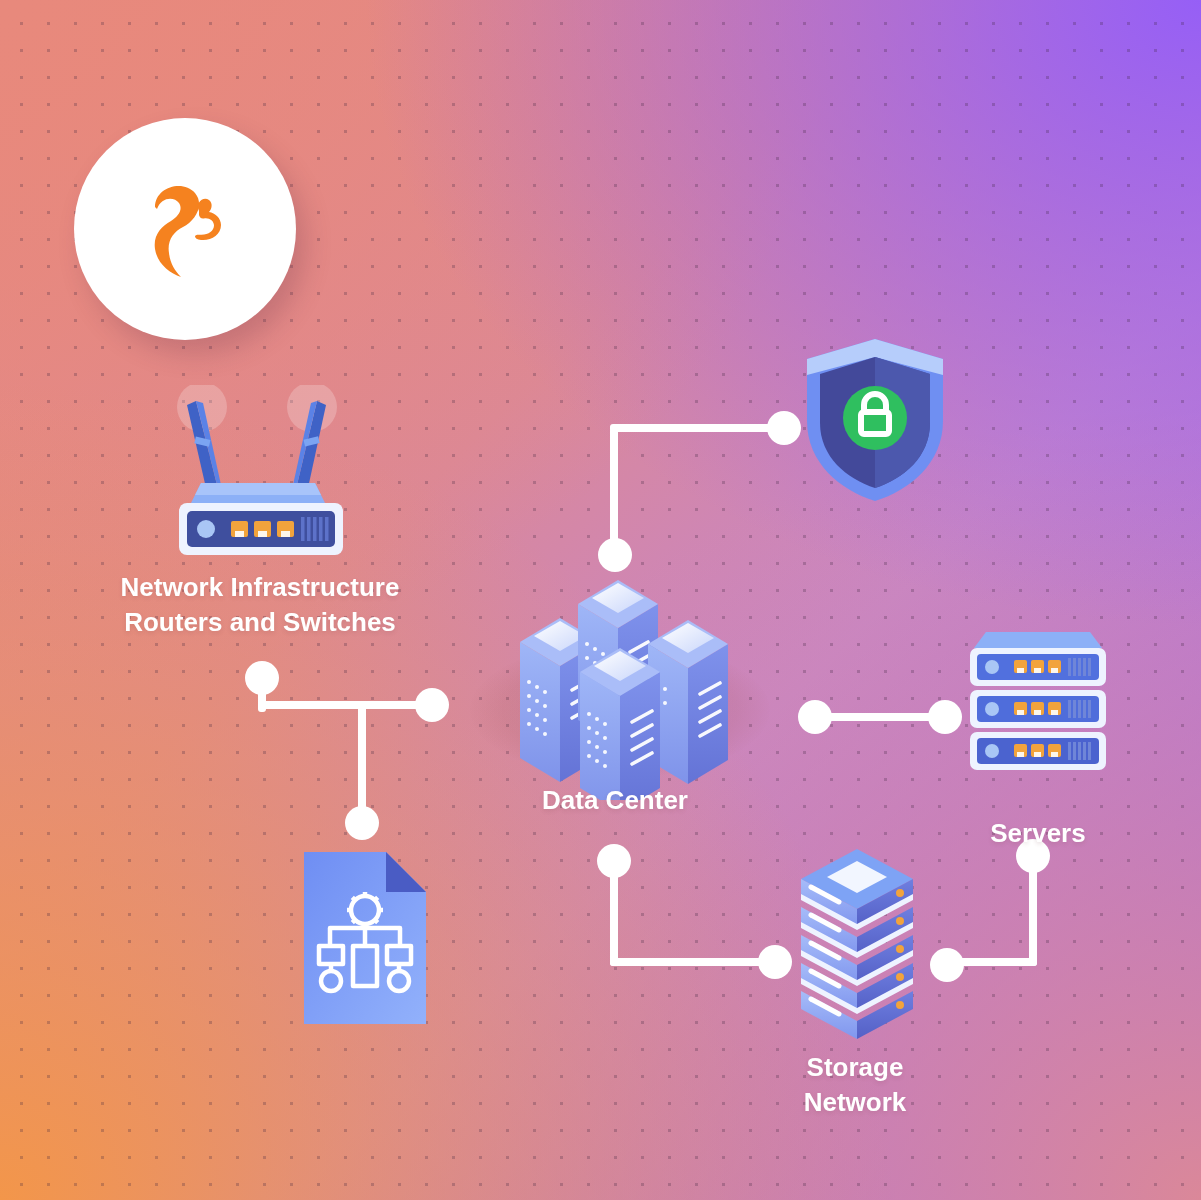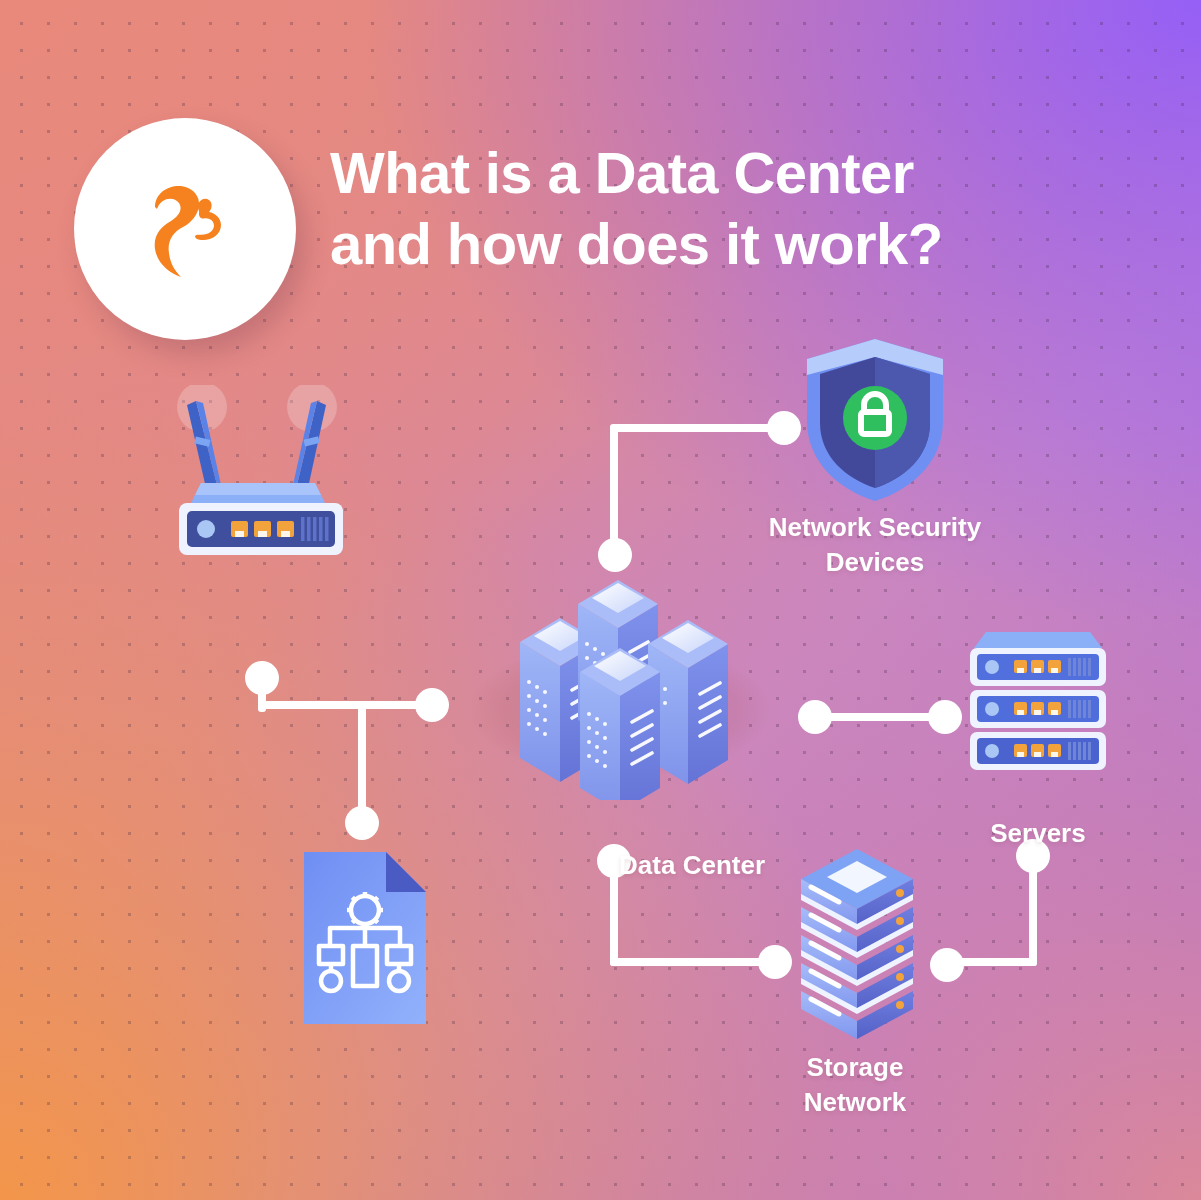--- a/index.html
+++ b/index.html
@@ -96,24 +96,20 @@
   <div class="logo-circle">
     <svg class="logo-mark" viewBox="0 0 120 120">
       <path d="M30 38 C30 18, 58 10, 70 24 C80 36, 70 52, 58 58 C48 63, 42 72, 44 84 C45 94, 50 102, 56 108
                C44 104, 32 94, 30 80 C28 66, 36 58, 46 52 C54 47, 58 40, 54 34 C49 27, 36 28, 32 40 Z" fill="#f5821f"></path>
       <path d="M74 42 C70 34, 78 27, 84 31 C88 34, 87 40, 84 43 C90 44, 96 49, 96 56
                C96 66, 86 72, 76 71 C72 70.6, 70 69, 70 67.5 C70 66, 72 65.6, 75 65.8
                C83 66.4, 89 62, 89 56.6 C89 51.6, 84 48.4, 79 49.4 C76 50, 74.5 48, 74 46 Z" fill="#f5821f"></path>
     </svg>
   </div>
 
-  <div class="title">
-    <span class="ln">What is a Data Center</span>
-    <span class="ln">and how does it work?</span>
-  </div>
 
   <div class="conn">
     <div class="conn-line" style="left:610px; top:428px; width:8px; height:126px;"></div>
     <div class="conn-line" style="left:610px; top:424px; width:172px; height:8px;"></div>
     <div class="conn-dot" style="left:598px; top:538px; width:34px; height:34px;"></div>
     <div class="conn-dot" style="left:767px; top:411px; width:34px; height:34px;"></div>
   </div>
 
   <div class="conn">
     <div class="conn-line" style="left:258px; top:686px; width:8px; height:26px;"></div>
@@ -175,36 +171,36 @@
       </g>
       <g fill="#5d72c9">
         <rect x="136" y="132" width="3.5" height="24"></rect>
           <rect x="142" y="132" width="3.5" height="24"></rect>
         <rect x="148" y="132" width="3.5" height="24"></rect>
           <rect x="154" y="132" width="3.5" height="24"></rect>
         <rect x="160" y="132" width="3.5" height="24"></rect>
       </g>
     </svg>
   </div>
+  <div class="label" style="left:60px; top:570px; width:400px;">Network Infrastructure
+Routers and Switches</div>
 
   <div class="icon" style="left:800px; top:335px; width:150px; height:170px;">
     <svg viewBox="0 0 150 170" width="150" height="170">
       <path d="M75 4 L143 24 L143 86 C143 128, 110 155, 75 166 C40 155, 7 128, 7 86 L7 24 Z" fill="#6f8ff2"></path>
       <path d="M75 4 L143 24 L143 40 L75 22 L7 40 L7 24 Z" fill="#b6cdfb"></path>
       <path d="M75 22 L130 39 L130 88 C130 122, 103 144, 75 153 C47 144, 20 122, 20 88 L20 39 Z" fill="#43499a"></path>
       <path d="M75 22 L75 153 C103 144, 130 122, 130 88 L130 39 Z" fill="#4d5ab0" opacity="0.85"></path>
       <circle cx="75" cy="83" r="32" fill="#2fbf5f"></circle>
       <g fill="none" stroke="#ffffff" stroke-width="6">
         <path d="M64 76 L64 70 C64 63.5, 69 59, 75 59 C81 59, 86 63.5, 86 70 L86 76"></path>
         <rect x="61" y="77" width="28" height="22" rx="3"></rect>
       </g>
     </svg>
   </div>
-  <div class="label" style="left:725px; top:510px; width:300px;">Network Security
-Devices</div>
 
   <div class="dc-shadow"></div>
   <div class="icon" style="left:470px; top:570px; width:310px; height:230px;">
     <svg viewBox="0 0 310 230" width="310" height="230">
       <defs>
         <linearGradient id="fL" x1="0" y1="0" x2="0" y2="1">
           <stop offset="0%" stop-color="#9fb6f7"></stop>
             <stop offset="100%" stop-color="#7f93ea"></stop>
         </linearGradient>
         <linearGradient id="fR" x1="0" y1="0" x2="0" y2="1">
@@ -307,21 +303,21 @@
         </g>
         <g stroke="#ffffff" stroke-width="3.6" opacity="0.95" stroke-linecap="round">
           <line x1="52" y1="74" x2="72" y2="63"></line>
           <line x1="52" y1="88" x2="72" y2="77"></line>
           <line x1="52" y1="102" x2="72" y2="91"></line>
           <line x1="52" y1="116" x2="72" y2="105"></line>
         </g>
       </g>
     </svg>
   </div>
-  <div class="label" style="left:465px; top:848px; width:300px;text-align:right;">Data Center</div>
+  <div class="label" style="left:465px; top:783px; width:300px;">Data Center</div>
 
   <div class="icon" style="left:962px; top:618px; width:152px; height:152px;">
     <svg viewBox="0 0 152 152" width="152" height="152">
       <path d="M12 30 L24 14 L128 14 L140 30 Z" fill="#8cb0f7"></path>
       <g>
         <rect x="8" y="30" width="136" height="38" rx="7" fill="#eef3ff"></rect>
         <rect x="15" y="36" width="122" height="26" rx="4" fill="#5170de"></rect>
         <circle cx="30" cy="49" r="7" fill="#a9c6f5"></circle>
         <g fill="#f2a33c">
           <rect x="52" y="42" width="13" height="13" rx="2"></rect>

